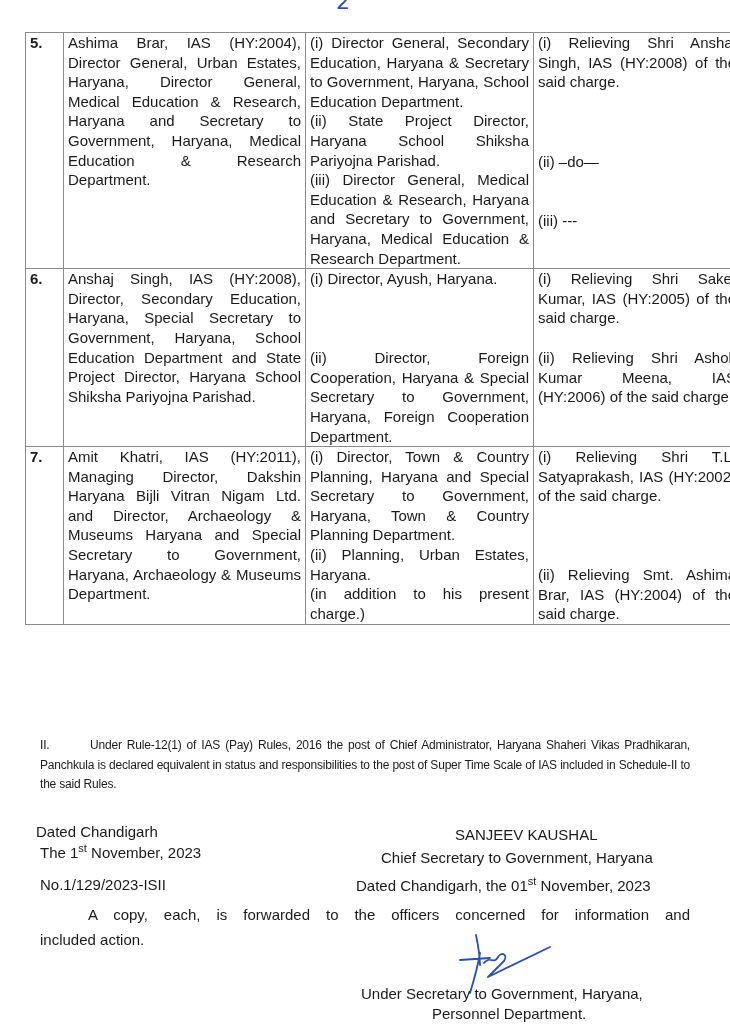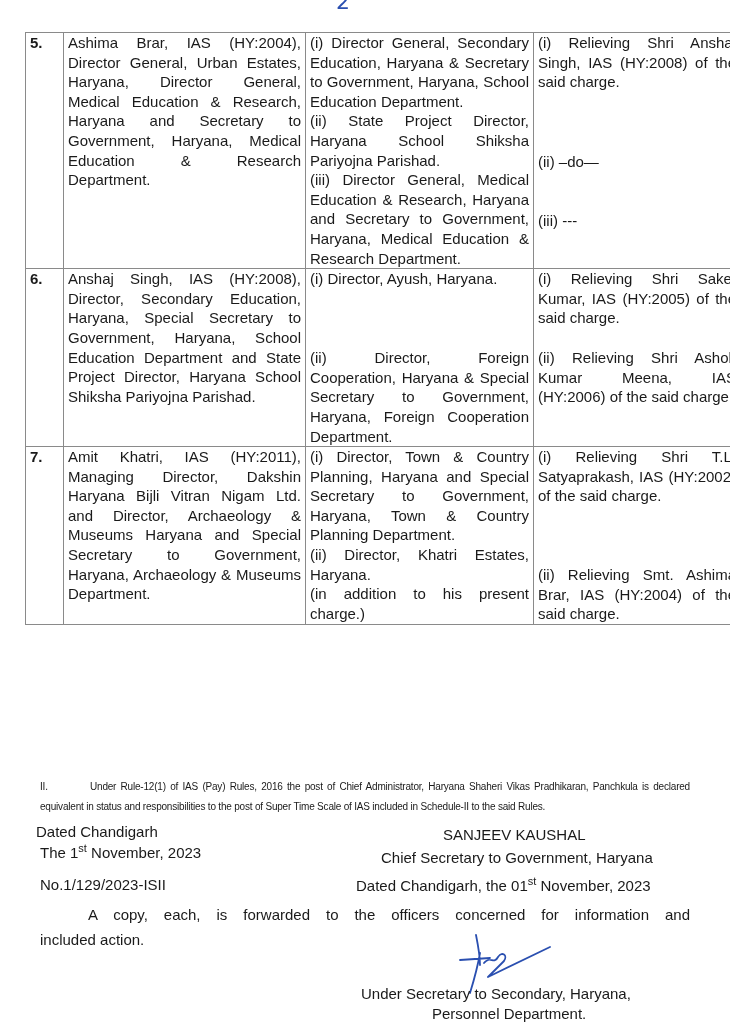--- a/index.html
+++ b/index.html
@@ -13,23 +13,22 @@
     position: absolute; left: 25px; top: 32px; width: 715px;
     border-collapse: collapse; table-layout: fixed;
   }
   table.orders td { border: 1.5px solid #8a8a8a; vertical-align: top; padding: 0 4px 0 4px; }
   col.c1 { width: 38px; } col.c2 { width: 242px; } col.c3 { width: 228px; } col.c4 { width: 207px; }
   td.sno { font-weight: bold; padding-left: 12px; }
   td.just { text-align: justify; }
   .blk { text-align: justify; text-align-last: left; }
   .para {
     position: absolute; left: 40px; top: 736px; width: 650px;
-    text-align: justify; font-family: "Liberation Sans", sans-serif; font-size: 10px; line-height: 19.5px;
+    text-align: justify; font-family: "Liberation Sans", sans-serif; font-size: 12px; line-height: 19.5px;
     letter-spacing: -0.2px;
-    margin-top: 41px;
   }
   .para .num { display: inline-block; width: 50px; }
   .abs { position: absolute; white-space: nowrap; }
   sup { font-size: 11px; line-height: 0; }
   .sig { position: absolute; left: 440px; top: 925px; width: 120px; height: 70px; }
 </style>
 </head>
 <body>
 
 <div class="page-mark">2</div>
@@ -69,45 +68,45 @@
       <div class="blk" style="height:79px">(i) Relieving Shri Saket Kumar, IAS (HY:2005) of the said charge.</div>
       <div class="blk">(ii) Relieving Shri Ashok Kumar Meena, IAS (HY:2006) of the said charge.</div>
     </td>
   </tr>
 
   <tr>
     <td class="sno">7.</td>
     <td class="just">Amit Khatri, IAS (HY:2011), Managing Director, Dakshin Haryana Bijli Vitran Nigam Ltd. and Director, Archaeology &amp; Museums Haryana and Special Secretary to Government, Haryana, Archaeology &amp; Museums Department.</td>
     <td>
       <div class="blk">(i) Director, Town &amp; Country Planning, Haryana and Special Secretary to Government, Haryana, Town &amp; Country Planning Department.</div>
-      <div class="blk">(ii) Director, Khatri Estates, Haryana.</div>
+      <div class="blk">(ii) Planning, Urban Estates, Haryana.</div>
       <div class="blk">(in addition to his present charge.)</div>
     </td>
     <td>
       <div class="blk" style="height:118px">(i) Relieving Shri T.L. Satyaprakash, IAS (HY:2002) of the said charge.</div>
       <div class="blk">(ii) Relieving Smt. Ashima Brar, IAS (HY:2004) of the said charge.</div>
     </td>
   </tr>
 </tbody>
   </table>
 
 <div class="para">
   <span class="num">II.</span><span>Under Rule-12(1) of IAS (Pay) Rules, 2016 the post of Chief Administrator, Haryana Shaheri Vikas Pradhikaran, Panchkula is declared equivalent in status and responsibilities to the post of Super Time Scale of IAS included in Schedule-II to the said Rules.</span>
 </div>
 
 <div class="abs" style="left:36px;top:822px;">Dated Chandigarh</div>
 <div class="abs" style="left:40px;top:843px;"><span>The 1</span><sup>st</sup><span> November, 2023</span></div>
 
-<div class="abs" style="left:443px;top:825px;">SANJEEV KAUSHAL</div>
+<div class="abs" style="left:455px;top:825px;">SANJEEV KAUSHAL</div>
 <div class="abs" style="left:381px;top:848px;">Chief Secretary to Government, Haryana</div>
 
 <div class="abs" style="left:40px;top:875px;">No.1/129/2023-ISII</div>
 <div class="abs" style="left:356px;top:876px;"><span>Dated Chandigarh, the 01</span><sup>st</sup><span> November, 2023</span></div>
 
 <div class="abs" style="left:88px;top:905px;width:602px;text-align:justify;text-align-last:justify;white-space:normal;">A copy, each, is forwarded to the officers concerned for information and</div>
 <div class="abs" style="left:40px;top:930px;">included action.</div>
 
 <svg class="sig" viewBox="0 0 120 70">
   <path d="M20 35 L50 33 M40 28 C38 40 34 55 30 68 M36 10 C38 20 40 30 40 40 M44 38 C50 30 54 40 58 32 C62 26 68 30 64 36 L48 52 L110 22" fill="none" stroke="#2a4fb0" stroke-width="1.8" stroke-linecap="round" stroke-linejoin="round"></path>
 </svg>
 
-<div class="abs" style="left:361px;top:984px;">Under Secretary to Secondary, Haryana,</div>
+<div class="abs" style="left:361px;top:984px;">Under Secretary to Government, Haryana,</div>
 <div class="abs" style="left:432px;top:1004px;">Personnel Department.</div>
 
 </body></html>

